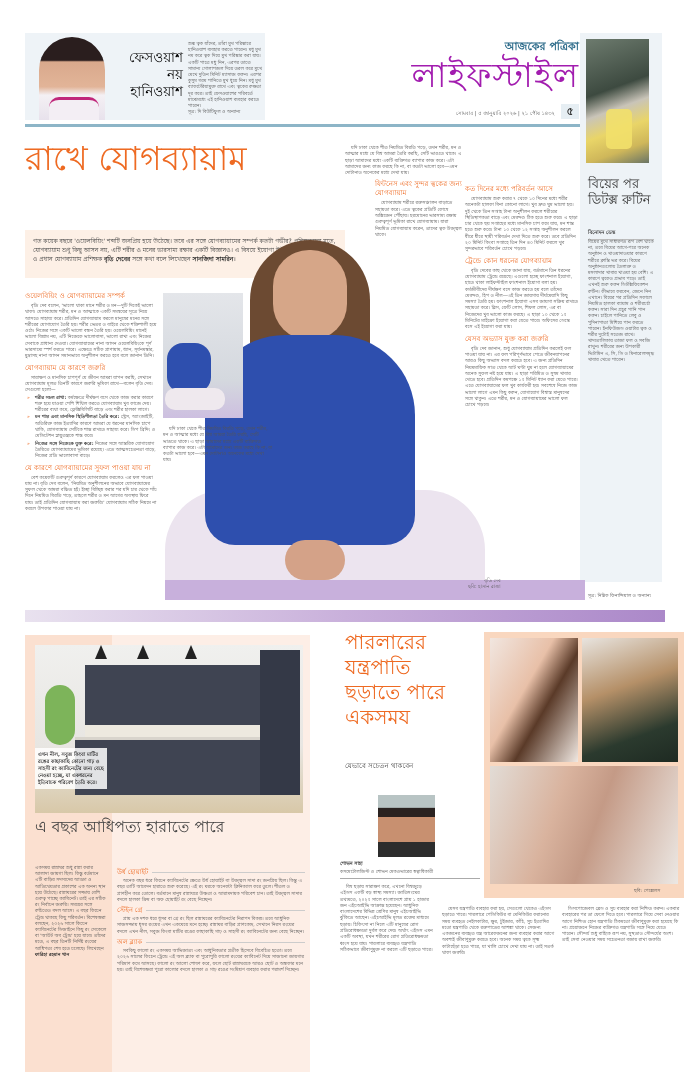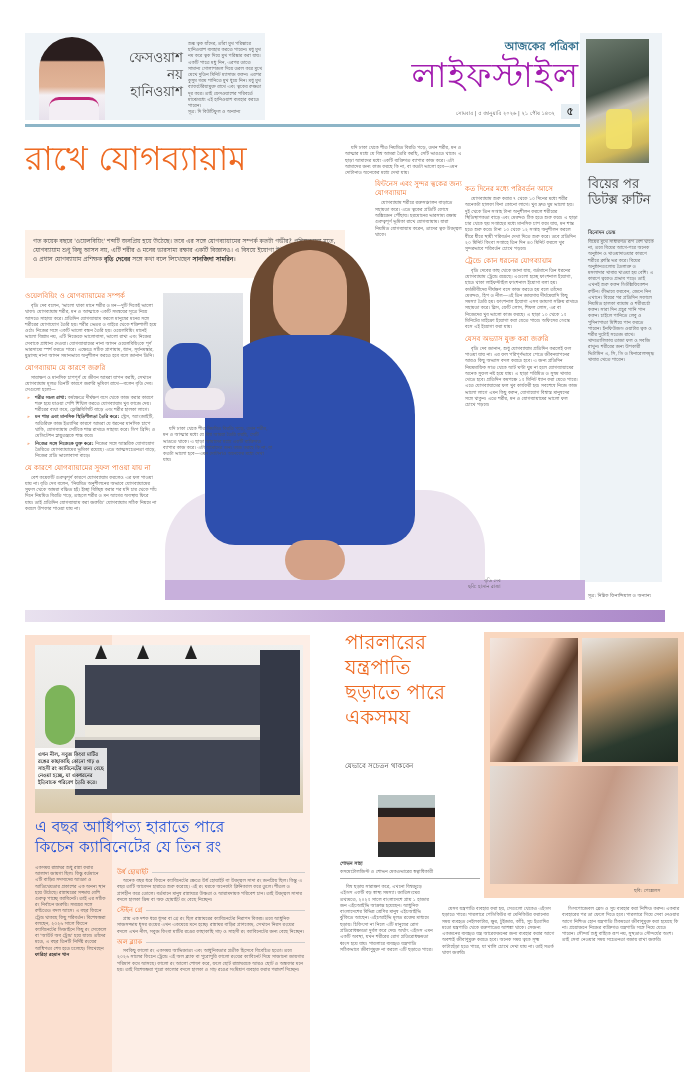--- a/index.html
+++ b/index.html
@@ -3,21 +3,21 @@
 <meta charset="utf-8">
 <style>
   * { box-sizing: border-box; margin: 0; padding: 0; }
   body { width: 687px; height: 1080px; background: #ffffff; font-family: "DejaVu Sans", sans-serif; color: #333; position: relative; overflow: hidden; }
   .abs { position: absolute; }
   .tiny { font-size: 4.6px; line-height: 6.2px; color: #555; }
   
   #teaser { left: 25px; top: 33px; width: 240px; height: 87px; background: #eef3f7; }
   #teaser .portrait { left: 14px; top: 4px; width: 66px; height: 83px; border-radius: 34px 34px 0 0; background: linear-gradient(180deg,#2a1e1e 0%,#2a1e1e 28%,#d9a98c 30%,#e2b498 60%,#f4f0f4 70%,#e8e2ec 100%); }
   #teaser .portrait .shirt { position:absolute; left: 10px; top: 60px; width: 50px; height: 23px; background:#f3eef4; border-top: 3px solid #c0267a; border-radius: 10px 10px 0 0; }
-  #teaser .title { left: 80px; top: 16px; width: 78px; text-align: right; font-family: "DejaVu Serif", serif; font-size: 13.5px; line-height: 17px; color: #404040; }
+  #teaser .title { left: 80px; top: 16px; width: 78px; text-align: right; font-family: "DejaVu Serif", serif; font-size: 13.5px; line-height: 17px; color: #000000; }
   #teaser .body { left: 163px; top: 8px; width: 74px; }
   #brand { right: 108px; top: 38px; text-align: right; font-family: "DejaVu Serif", serif; font-size: 11px; font-weight: bold; color: #2c6b8a; }
   #section-title { right: 108px; top: 55px; font-family: "DejaVu Serif", serif; font-size: 34px; line-height: 40px; color: #a21caf; letter-spacing: 1px; }
   #dateline { right: 132px; top: 110px; font-size: 5.2px; color: #555; }
   #page-num { right: 108px; top: 104px; width: 18px; height: 15px; background: #e6eef3; text-align: center; font-size: 11px; font-weight: bold; color: #333; line-height: 15px; }
   #header-rule { left: 25px; top: 124px; width: 555px; height: 3px; background: #8db5c7; }
   
   #sidebar { left: 580px; top: 33px; width: 82px; height: 549px; background: #eef3f7; }
   #sidebar .photo { left: 6px; top: 6px; width: 63px; height: 124px; background: linear-gradient(160deg,#6d7b6e 0%,#3d4a40 40%,#c9c4b8 55%,#e9d568 70%,#cfb75a 85%,#6a7566 100%); }
   #sidebar .photo .glass { position: absolute; left: 20px; top: 70px; width: 26px; height: 40px; border-radius: 5px; background: #f2e06a; opacity: .9; }
@@ -58,21 +58,21 @@
   #kitchen .left-strip { left: 0; top: 0; width: 87px; height: 437px; background: #fbe0d0; }
   #kitchen .photo { left: 10px; top: 10px; width: 268px; height: 168px; background: linear-gradient(180deg,#f0f0ee 0%,#e8e6e2 60%,#d8c8a8 100%); overflow: hidden; }
   #kitchen .cab-top { position:absolute; left: 50px; top: 20px; width: 210px; height: 60px; background: #3f4452; }
   #kitchen .cab-bottom { position:absolute; left: 40px; top: 95px; width: 220px; height: 55px; background: #3f4452; }
   #kitchen .counter { position:absolute; left: 40px; top: 92px; width: 220px; height: 4px; background: #d8d4cc; }
   #kitchen .tower { position:absolute; left: 225px; top: 5px; width: 40px; height: 145px; background: #343947; }
   #kitchen .backsplash { position:absolute; left: 50px; top: 80px; width: 175px; height: 12px; background: #ede9df; }
   #kitchen .lamp { position:absolute; top: 0; width: 0; height: 0; border-left: 6px solid transparent; border-right: 6px solid transparent; border-bottom: 14px solid #222; }
   #kitchen .plant { position:absolute; left: 10px; top: 40px; width: 30px; height: 60px; border-radius: 15px; background: #7db45a; }
   #kitchen .caption { left: 10px; top: 113px; width: 72px; background: rgba(255,255,255,.85); padding: 3px; font-size: 5px; line-height: 7px; color: #333; font-weight: bold; }
-  #kitchen .headline { left: 10px; top: 182px; width: 270px; font-family: "DejaVu Serif", serif; font-size: 15.5px; line-height: 20px; color: #1d4ed8; }
+  #kitchen .headline { left: 10px; top: 182px; width: 270px; font-family: "DejaVu Serif", serif; font-size: 15.5px; line-height: 20px; color: #404040; }
   #kitchen .intro { left: 10px; top: 230px; width: 72px; }
   #kitchen .intro b { color: #222; }
   #kitchen .right { left: 92px; top: 230px; width: 188px; }
   #kitchen .sub2 { font-size: 6.5px; line-height: 8px; color: #ee6a22; display: flex; align-items: center; gap: 4px; margin: 3px 0 2px; }
   #kitchen .sub2::after { content: ""; flex: 1; height: 1px; background: #ccc; }
   
   #parlour-head { left: 345px; top: 630px; width: 140px; font-family: "DejaVu Serif", serif; font-size: 20px; line-height: 25px; color: #ee6a22; }
   #parlour-sub { left: 345px; top: 760px; width: 140px; font-size: 7px; color: #444; }
   #expert-photo { left: 378px; top: 795px; width: 57px; height: 62px; background: linear-gradient(180deg,#b8c4c4 0%,#b8c4c4 20%,#2a2220 21%,#2a2220 35%,#c89070 36%,#c89070 75%,#2c2c2c 76%); }
   #expert-name { left: 340px; top: 860px; width: 140px; }
@@ -190,21 +190,20 @@
       <div class="counter"></div>
       <div class="cab-bottom"></div>
       <div class="tower"></div>
     <div class="lamp" style="left:60px"></div>
       <div class="lamp" style="left:102px"></div>
       <div class="lamp" style="left:150px"></div>
   </div>
   <div class="caption abs">এখন নীল, সবুজ কিংবা মাটির রঙের কাছাকাছি কোনো গাঢ় ও সাহসী রং ক্যাবিনেটের জন্য বেছে নেওয়া হচ্ছে, যা একধরনের ইতিবাচক পরিবেশ তৈরি করে।</div>
   <div class="headline abs">
     <div>এ বছর আধিপত্য হারাতে পারে</div>
-    <div>কিচেন ক্যাবিনেটের যে তিন রং</div>
   </div>
   <div class="intro abs tiny">
     <span>একসময় রান্নাঘর শুধু রান্না করার আলাদা জায়গা ছিল। কিন্তু বর্তমানে এটি বাড়ির সদস্যদের আড্ডা ও আতিথেয়তার প্রকাশের এক অনন্য স্থান হয়ে উঠেছে। রান্নাঘরের সজ্জায় বেশি গুরুত্ব পাচ্ছে ক্যাবিনেট। তাই এর সঠিক রং নির্বাচন জরুরি। সময়ের সঙ্গে রুচিতেও বদল আসে। এ বছর কিচেন ট্রেন্ড থাকছে কিছু পরিবর্তন। বিশেষজ্ঞরা বলছেন, ২০২৬ সালে কিচেন ক্যাবিনেটের ডিজাইনে কিছু রং সেকেলে বা 'আউট অব ট্রেন্ড' হয়ে যাবে। তাঁদের মতে, এ বছর তিনটি নির্দিষ্ট রংয়ের আধিপত্য শেষ হতে চলেছে। লিখেছেন</span>
     <b>ফারিহা রহমান খান</b>
   </div>
   <div class="right abs">
     <div class="sub2">উর্ধ হোয়াইট</div>
     <p class="para">অনেক বছর ধরে কিচেন ক্যাবিনেটের ক্ষেত্রে উর্ধ হোয়াইট বা উজ্জ্বল সাদা রং জনপ্রিয় ছিল। কিন্তু এ বছর তাটি আবেদন হারাতে শুরু করেছে। এই রং ঘরকে অনেকটা ক্লিনিক্যাল করে তুলে। শীতল ও প্রাণহীন করে তোলে। বর্তমানে মানুষ রান্নাঘরে উষ্ণতা ও আরামদায়ক পরিবেশ চান। তাই উজ্জ্বল সাদার বদলে হালকা ক্রিম বা অফ হোয়াইট রং বেছে নিচ্ছেন।</p>
     <div class="sub2">স্টেইন গ্রে</div>
     <p class="para">প্রায় এক দশক ধরে ধূসর বা গ্রে রং ছিল রান্নাঘরের ক্যাবিনেটের নিরাপদ বিকল্প। তবে আধুনিক সাজসজ্জায় ধূসর রংয়ের এখন একঘেয়ে মনে হচ্ছে। রান্নাঘর বাড়ির প্রাণকেন্দ্র, সেখানে নিরস রংয়ের বদলে এখন নীল, সবুজ কিংবা মাটির রঙের কাছাকাছি গাঢ় ও সাহসী রং ক্যাবিনেটের জন্য বেছে নিচ্ছেন।</p>

